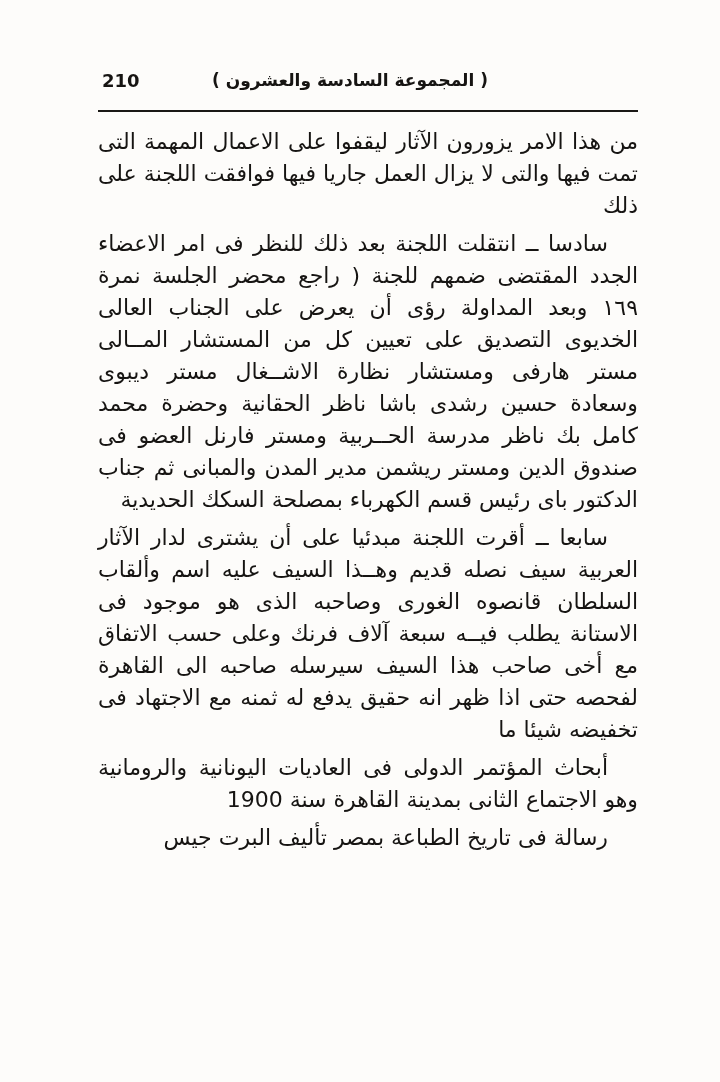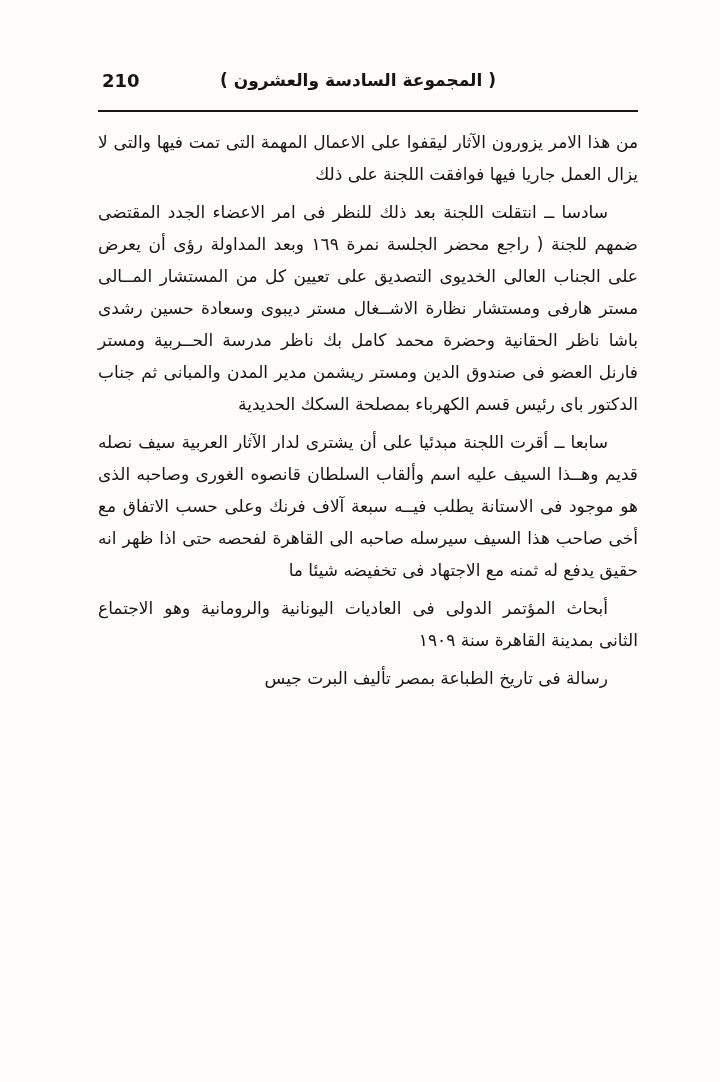--- a/index.html
+++ b/index.html
@@ -20,39 +20,39 @@
     padding: 70px 82px 0 98px;
   }
   .page-header {
     position: relative;
     height: 34px;
     font-size: 17px;
     font-weight: bold;
   }
   .header-title {
     position: absolute;
-    right: 142px;
+    right: 150px;
     left: 150px;
     text-align: left;
     letter-spacing: 0.5px;
     white-space: nowrap;
   }
   .page-number {
     position: absolute;
     left: 4px;
     top: 0;
     font-size: 18px;
   }
   .rule {
     height: 2px;
     background: #1a1815;
     margin: 6px 0 14px 0;
   }
   .content {
-    font-size: 17px;
+    font-size: 22px;
     line-height: 32px;
     text-align: justify;
     text-justify: inter-word;
   }
   .content p {
     margin: 0 0 6px 0;
   }
   .content p.space-before {
     margin-top: 4px;
   }
@@ -78,18 +78,18 @@
   <main class="content">
     <p>من هذا الامر يزورون الآثار ليقفوا على الاعمال المهمة التى تمت فيها والتى لا يزال العمل جاريا فيها فوافقت اللجنة على ذلك</p>
 
     <p class="indent space-before">سادسا ــ انتقلت اللجنة بعد ذلك للنظر فى امر الاعضاء الجدد المقتضى ضمهم للجنة ( راجع محضر الجلسة نمرة ١٦٩ وبعد المداولة رؤى أن يعرض على الجناب العالى الخديوى التصديق على تعيين كل من المستشار المــالى مستر هارفى ومستشار نظارة الاشــغال مستر ديبوى وسعادة حسين رشدى باشا ناظر الحقانية وحضرة محمد كامل بك ناظر مدرسة الحــربية ومستر فارنل العضو فى صندوق الدين ومستر ريشمن مدير المدن والمبانى ثم جناب الدكتور باى رئيس قسم الكهرباء بمصلحة السكك الحديدية</p>
 
     <p class="indent space-before">سابعا ــ أقرت اللجنة مبدئيا على أن يشترى لدار الآثار العربية سيف نصله قديم وهــذا السيف عليه اسم وألقاب السلطان قانصوه الغورى وصاحبه الذى هو موجود فى الاستانة يطلب فيــه سبعة آلاف فرنك وعلى حسب الاتفاق مع أخى صاحب هذا السيف سيرسله صاحبه الى القاهرة لفحصه حتى اذا ظهر انه حقيق يدفع له ثمنه مع الاجتهاد فى تخفيضه شيئا ما</p>
 
 
 
 
-    <p class="indent space-before">أبحاث المؤتمر الدولى فى العاديات اليونانية والرومانية وهو الاجتماع الثانى بمدينة القاهرة سنة ١٩٠٩</p>
+    <p class="indent space-before">أبحاث المؤتمر الدولى فى العاديات اليونانية والرومانية وهو الاجتماع الثانى بمدينة القاهرة سنة 1900</p>
 
     <p class="indent">رسالة فى تاريخ الطباعة بمصر تأليف البرت جيس</p>
   </main>
 
 </div>
 
 </body></html>

